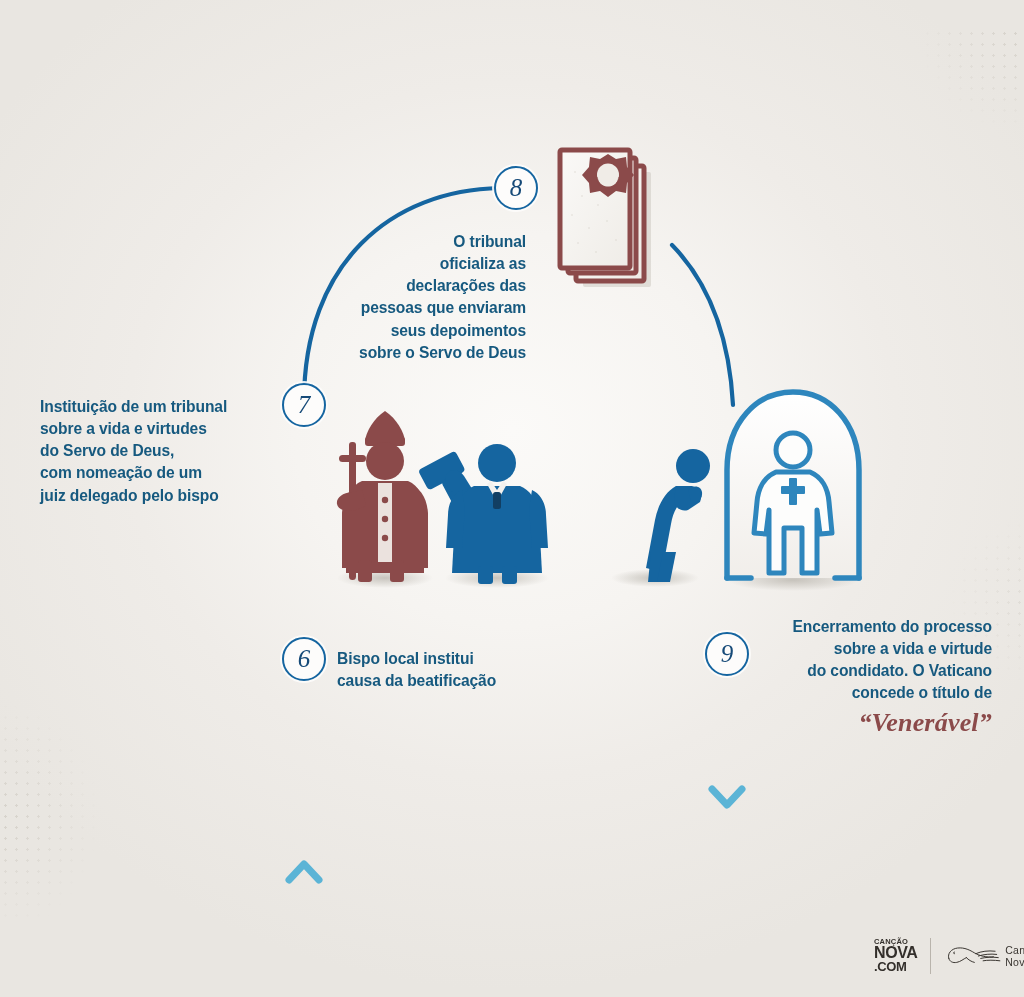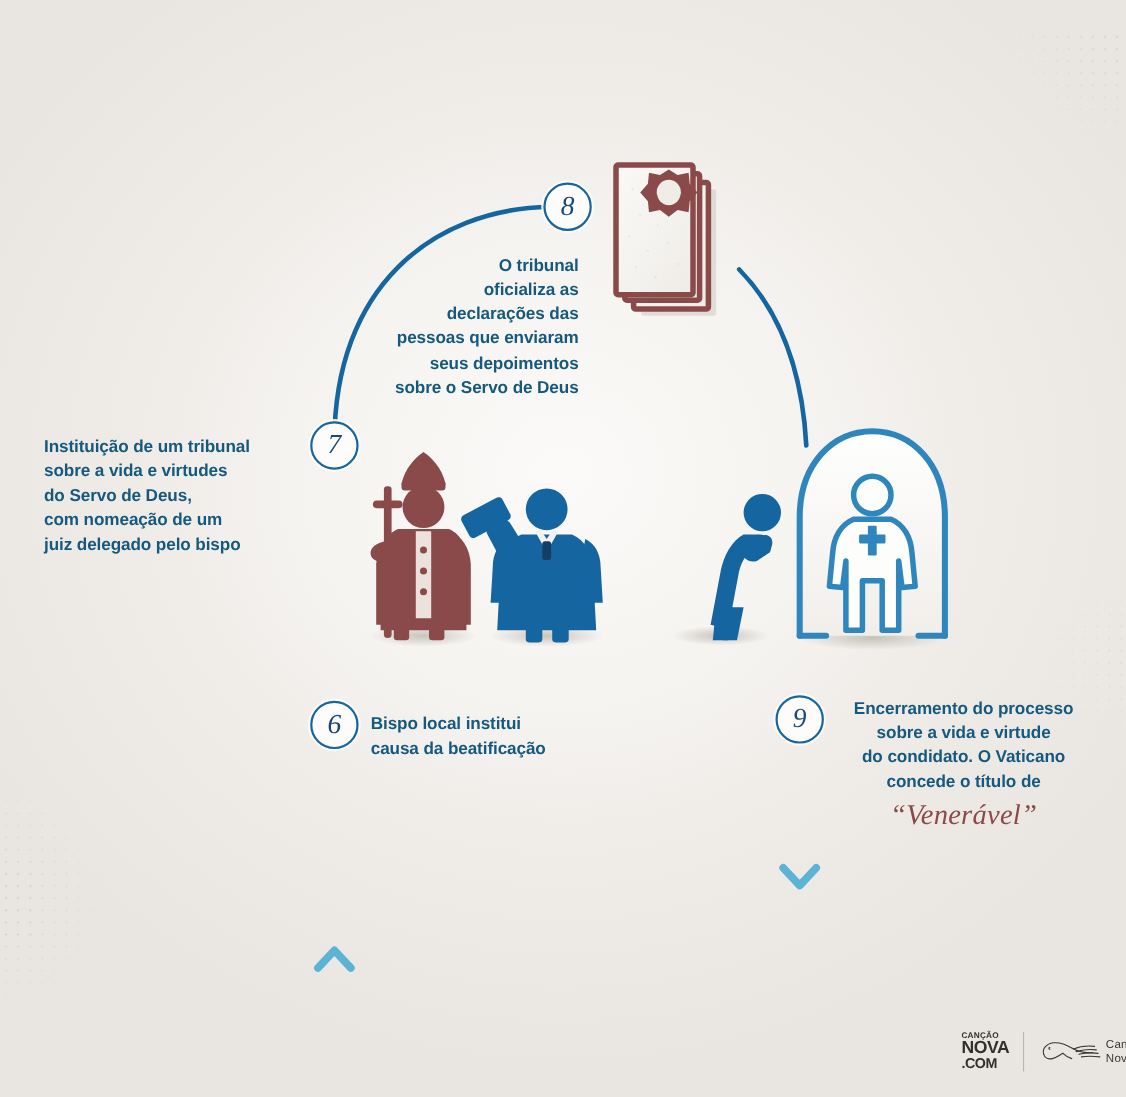--- a/index.html
+++ b/index.html
@@ -39,26 +39,26 @@
     position:absolute;
     color:#16597f;
     font-weight:bold;
     font-size:15.6px;
     line-height:1.42;
     letter-spacing:-0.1px;
   }
   #step7-text{ left:40px; top:396px; width:232px; }
   #step8-text{ left:330px; top:231px; width:196px; text-align:right; }
   #step6-text{ left:337px; top:648px; width:215px; text-align:left; }
-  #step9-text{ left:760px; top:634px; width:232px; text-align:center; }
+  #step9-text{ left:760px; top:616px; width:232px; text-align:right; }
   .venerable{
     display:block;
     font-family:"Liberation Serif", serif;
     font-style:italic;
-    font-weight:normal;
+    font-weight:bold;
     font-size:26px;
     color:#8b4a4a;
     line-height:1.25;
     margin-top:2px;
     letter-spacing:0.2px;
   }
 
   
   .node{
     position:absolute;

